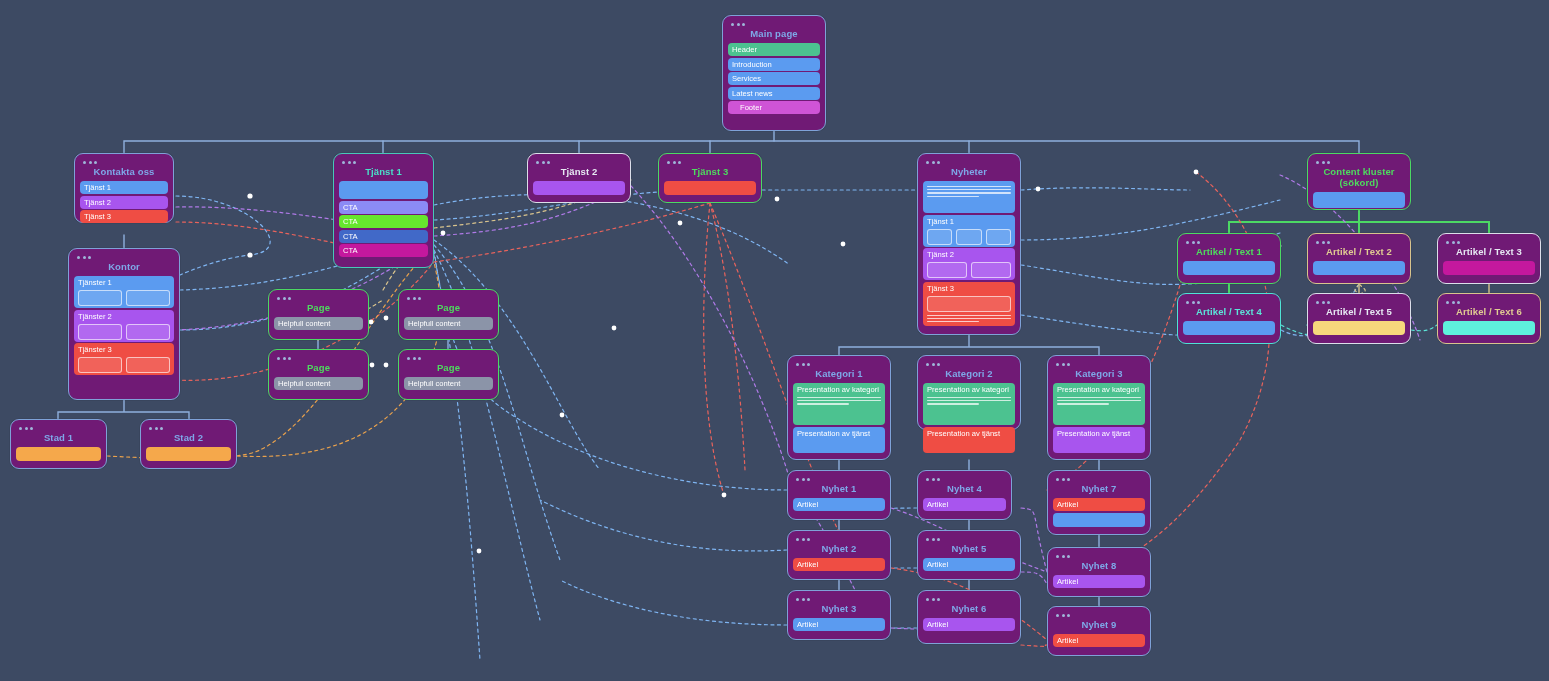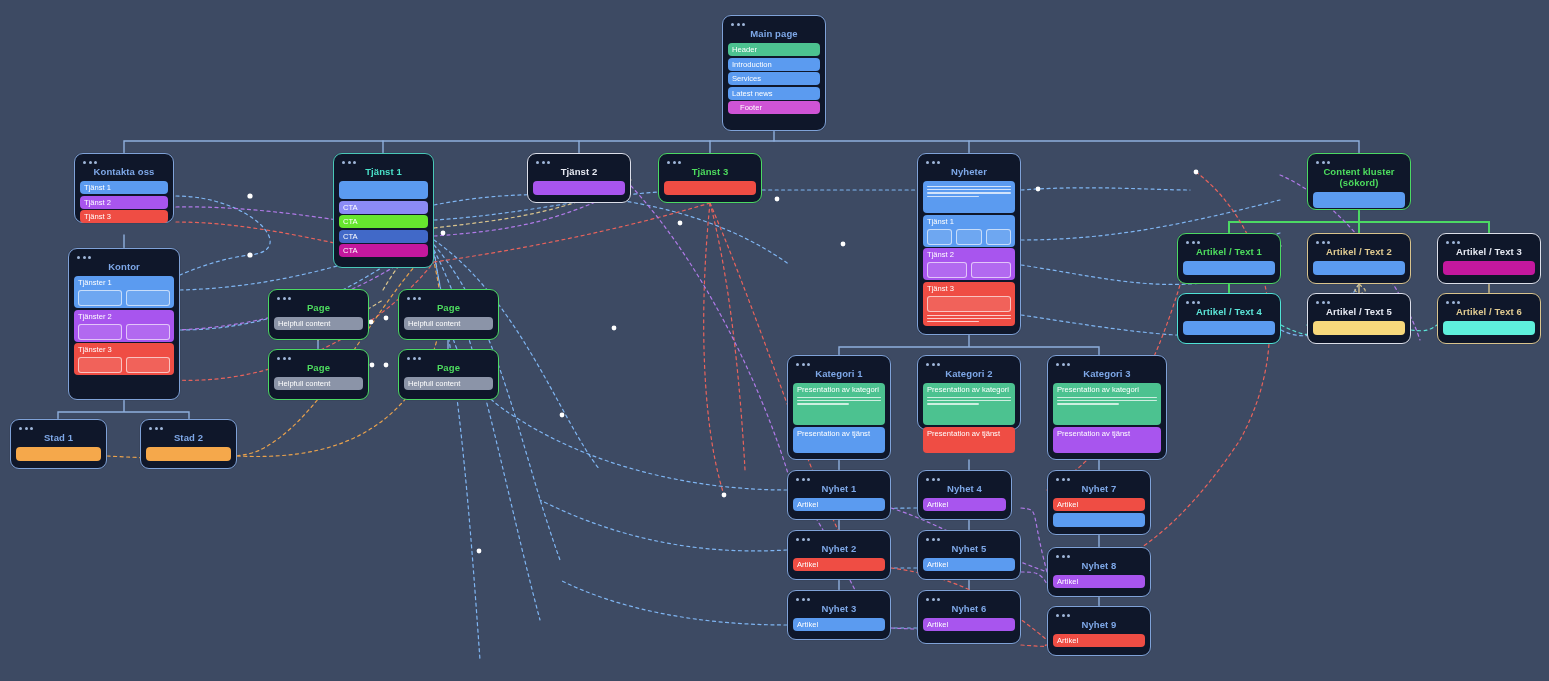--- a/index.html
+++ b/index.html
@@ -11,21 +11,21 @@
     color:#dfe6f2;
   }
   #canvas { position:absolute; inset:0; }
   #links { position:absolute; left:0; top:0; width:1549px; height:681px; pointer-events:none; }
 
   
   .card {
     position:absolute;
     border:1.6px solid #7fa2d8;
     border-radius:9px;
-    background:#0f172a;
+    background:#701a75;
     padding:5px 5px 6px 5px;
     box-shadow:0 0 0 1px rgba(0,0,0,.06);
   }
   .card .dots { display:flex; gap:2.5px; margin:2px 0 1px 3px; }
   .card .dots i { width:3px; height:3px; border-radius:50%; background:#9fb6d9; display:block; }
   .card .title {
     text-align:center;
     font-size:9.5px; font-weight:bold;
     color:#7ea8e8;
     letter-spacing:.1px;
@@ -560,21 +560,21 @@
               <b></b>
               <b></b>
               <b style="width: 62%;"></b>
             </div>
           </div>
           <div class="blk" style="background: rgb(239, 77, 68); height: 26px;">
             <div>Presentation av tjänst</div>
           </div>
         </div>
       </div>
-      <div class="card " style="left: 1047px; top: 355px; width: 120px; height: 105px;">
+      <div class="card " style="left: 1047px; top: 355px; width: 104px; height: 105px;">
         <div class="dots">
           <i></i>
           <i></i>
           <i></i>
         </div>
         <div class="title">Kategori 3</div>
         <div class="stack">
           <div class="blk" style="background: rgb(76, 194, 144); height: 42px;">
             <div>Presentation av kategori</div>
             <div class="lines">

